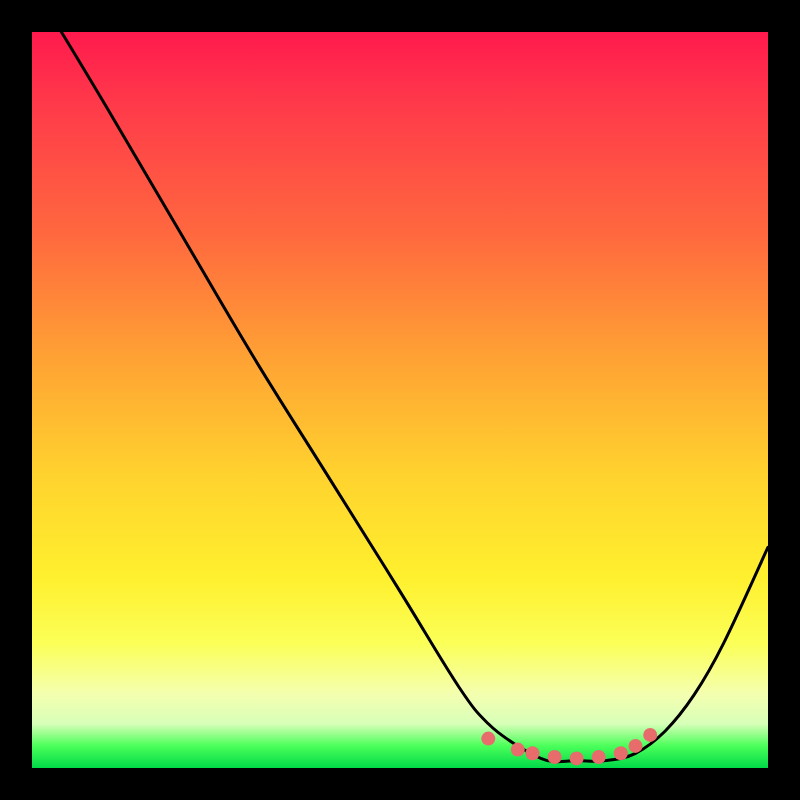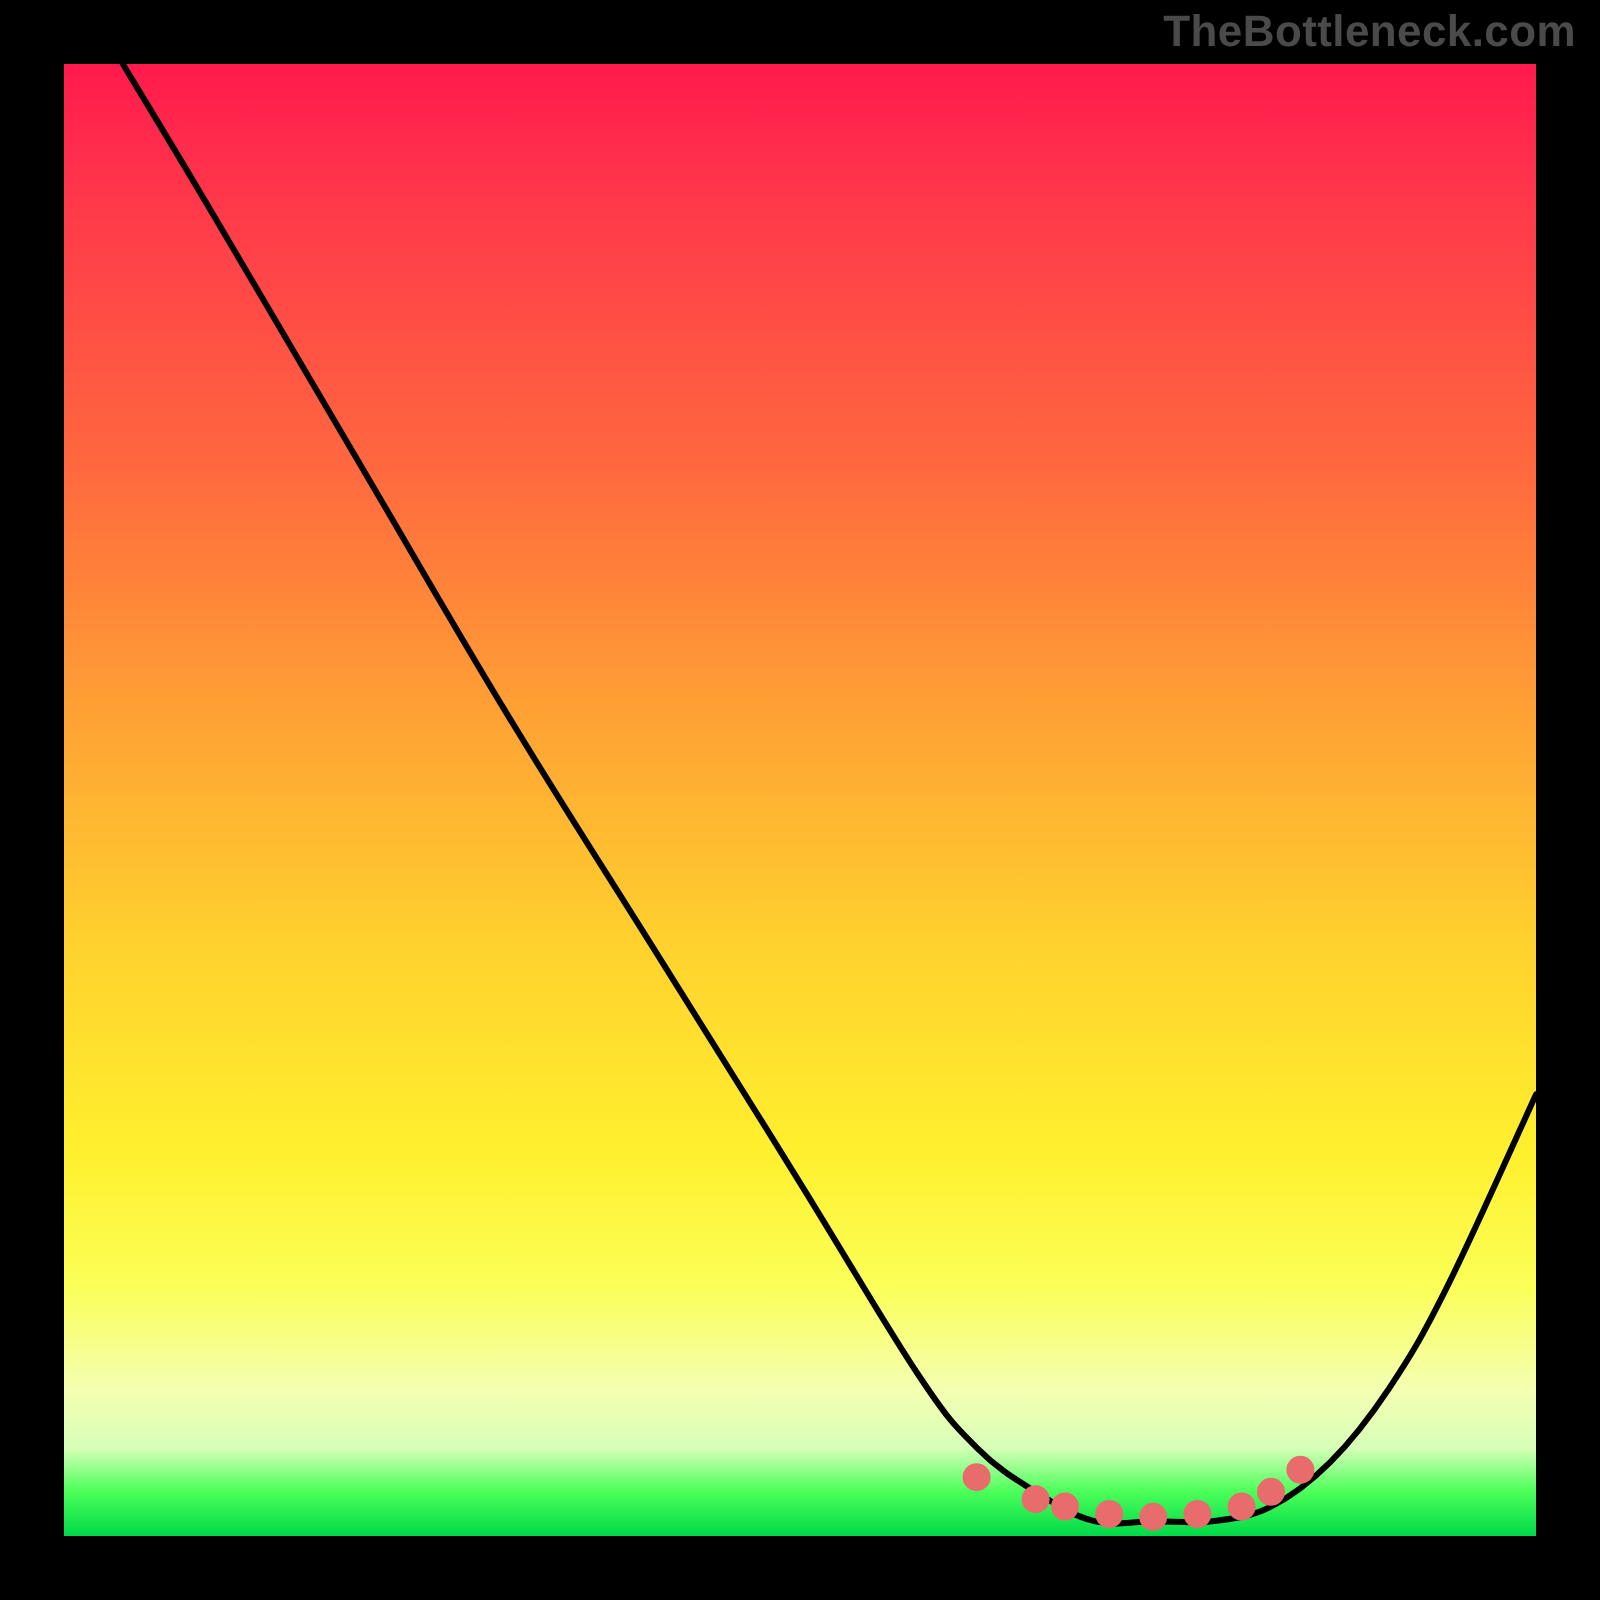--- a/index.html
+++ b/index.html
@@ -58,21 +58,20 @@
     height: 736px;
     z-index: 2;
     overflow: visible;
   }
 </style>
 </head>
 <body>
 
 <div class="stage">
 
-  <div class="watermark">TheBottleneck.com</div>
 
   <div class="plot"></div>
 
   <svg class="curve" viewBox="0 0 736 736" preserveAspectRatio="none">
     <path fill="none" stroke-width="3" stroke-linecap="round" d="M 29.4 0.0 C 37.4 13.2, 52.4 37.8, 73.6 73.6 C 94.8 109.4, 120.7 153.7, 147.2 198.7 C 173.7 243.8, 194.3 280.1, 220.8 323.8 C 247.3 367.6, 267.9 399.2, 294.4 441.6 C 320.9 484.0, 344.2 520.9, 368.0 559.4 C 391.8 597.8, 411.0 631.2, 426.9 655.0 C 442.8 678.9, 445.7 681.2, 456.3 691.8 C 466.9 702.4, 475.2 707.3, 485.8 713.9 C 496.4 720.5, 504.6 726.0, 515.2 728.6 C 525.8 731.3, 534.0 728.6, 544.6 728.6 C 555.2 728.6, 563.5 730.0, 574.1 728.6 C 584.7 727.3, 592.9 726.6, 603.5 721.3 C 614.1 716.0, 622.4 709.8, 633.0 699.2 C 643.6 688.6, 651.8 678.3, 662.4 662.4 C 673.0 646.5, 678.6 637.4, 691.8 610.9 C 705.1 584.4, 728.1 532.4, 736.0 515.2" stroke="#000000"></path>
     <g>
         <circle cx="456.3" cy="706.6" r="7" fill="#e86c6c"></circle>
         <circle cx="485.8" cy="717.6" r="7" fill="#e86c6c"></circle>
         <circle cx="500.5" cy="721.3" r="7" fill="#e86c6c"></circle>
         <circle cx="522.6" cy="725.0" r="7" fill="#e86c6c"></circle>

